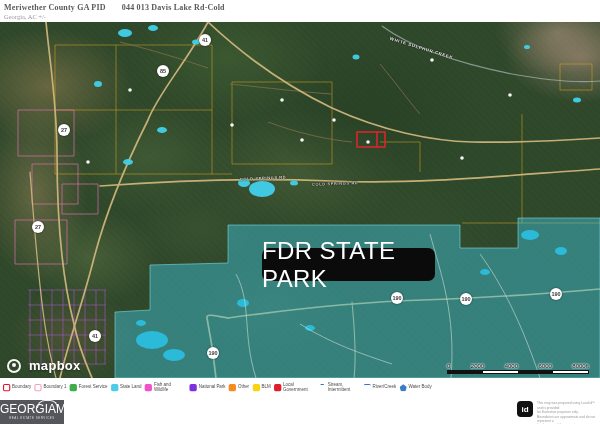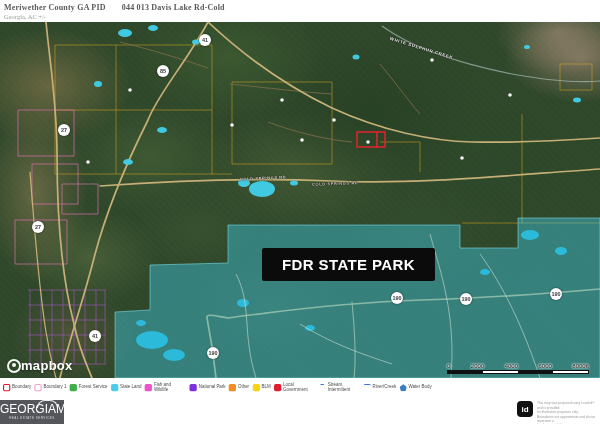--- a/index.html
+++ b/index.html
@@ -40,24 +40,24 @@
     box-shadow:0 0 2px rgba(0,0,0,.65); font-size:5.5px; font-weight:bold; color:#3a3a3a;
     display:flex; align-items:center; justify-content:center; }
   .road-label { position:absolute; font-size:8px; font-weight:bold; color:#f2f2ef;
     text-shadow:0 0 2px rgba(0,0,0,.9), 0 0 2px rgba(0,0,0,.9); letter-spacing:1.2px;
     white-space:nowrap; transform-origin:left center; }
   .lbl-creek  { left:390px; top:12px; transform:rotate(17deg) scale(.55); }
   .lbl-road1  { left:240px; top:153px; transform:rotate(-3deg) scale(.5); color:#e8e4da; }
   .lbl-road2  { left:312px; top:158px; transform:rotate(-2deg) scale(.5); color:#d9d5cb; }
 
   .park-badge { position:absolute; left:262px; top:226px; width:173px; height:33px;
-    background:#0b0b0b; border-radius:2px; color:#fff; font-weight:bold; font-size:15px;
+    background:#0b0b0b; border-radius:7px; color:#fff; font-weight:normal; font-size:24px;
     display:flex; align-items:center; justify-content:center; letter-spacing:.4px; }
 
-  .mapbox { position:absolute; left:7px; bottom:5px; display:flex; align-items:center; gap:0; }
+  .mapbox { position:absolute; left:7px; bottom:5px; display:flex; align-items:center; gap:8px; }
   .mapbox .circ { width:14px; height:14px; border:2.5px solid #fff; border-radius:50%;
     position:relative; opacity:.95; box-shadow:0 0 2px rgba(0,0,0,.3); }
   .mapbox .circ::after { content:""; position:absolute; left:2.5px; top:2.5px; width:4px; height:4px;
     background:#fff; border-radius:50%; }
   .mapbox .word { font-size:13px; font-weight:bold; color:#fff; letter-spacing:.3px;
     text-shadow:0 1px 2px rgba(0,0,0,.45); }
 
   .scalebar { position:absolute; right:11px; bottom:4px; width:142px; }
   .scalebar .ticks { display:flex; justify-content:space-between; font-size:6px; color:#1a1a1a;
     text-shadow:0 0 2px #fff, 0 0 2px #fff, 0 0 2px #fff; margin-bottom:1px; }

